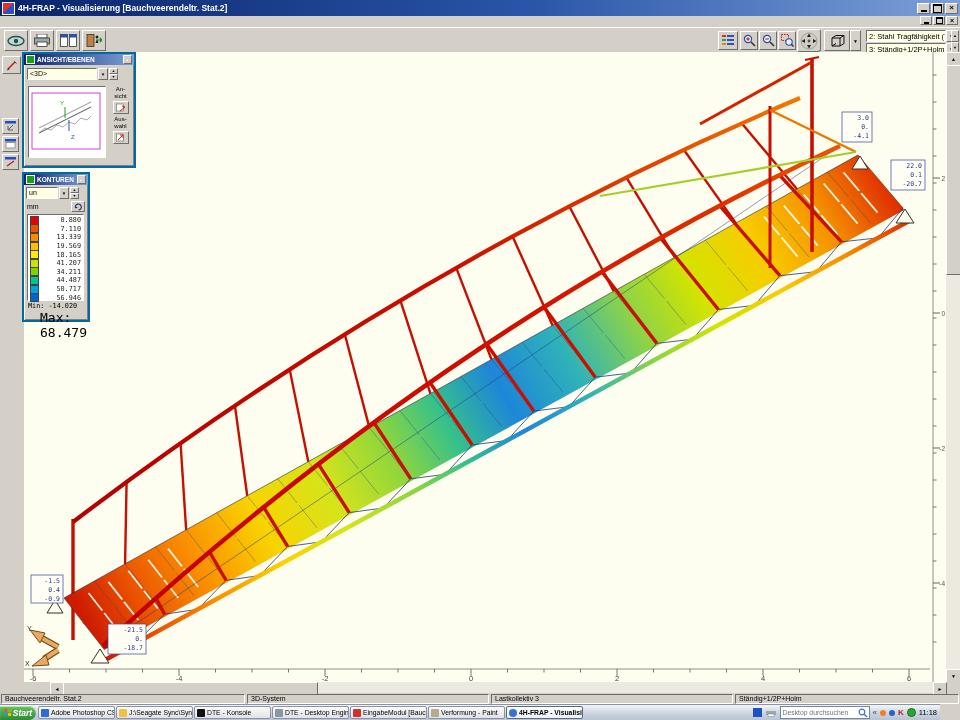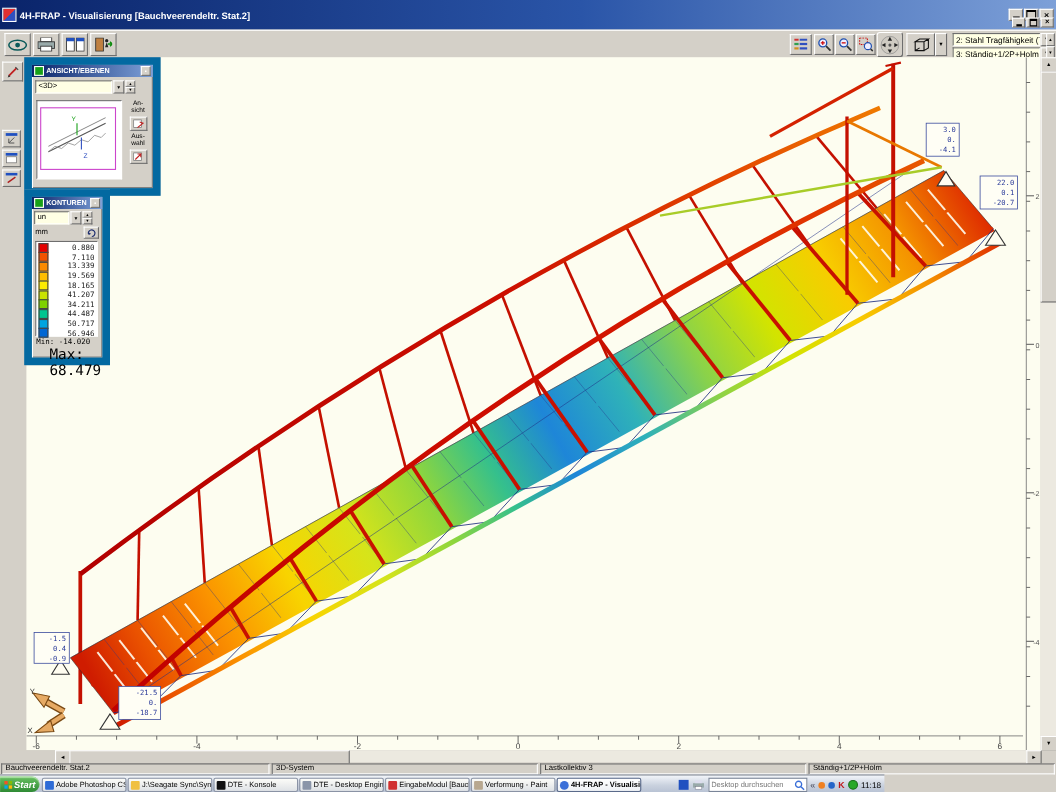--- a/index.html
+++ b/index.html
@@ -1,21 +1,21 @@
 <!DOCTYPE html>
 <html><head>
 <meta charset="utf-8">
 <style>
   html,body{margin:0;padding:0;background:#888;}
   #screen{position:relative;width:960px;height:720px;background:#d4d0c8;overflow:hidden;
           font-family:"Liberation Sans",sans-serif;font-size:8px;color:#000;}
   .r{border:1px solid;border-color:#fff #6e6e6e #6e6e6e #fff;}
   .btn{background:#d4d0c8;display:flex;align-items:center;justify-content:center;box-sizing:border-box;cursor:default;}
   
-  #titlebar{position:absolute;left:0;top:0;width:960px;height:27px;
+  #titlebar{position:absolute;left:0;top:0;width:960px;height:16px;
     background:linear-gradient(90deg,#0a246a 0%,#2a55a8 55%,#7da0d8 100%);
     display:flex;align-items:center;gap:3px;padding-left:2px;box-sizing:border-box;}
   #titlebar .ttext{color:#fff;font-weight:bold;font-size:8.5px;white-space:nowrap;}
   .appicon{width:11px;height:11px;background:linear-gradient(135deg,#e03030 0 50%,#3050c0 50% 100%);border:1px solid #fff;}
   .winbtn{width:13px;height:11px;font-size:7px;line-height:9px;}
   .glyph-min{display:block;width:6px;height:2px;background:#000;margin-top:5px;}
   .glyph-max{display:block;width:7px;height:6px;border:1px solid #000;border-top-width:2px;}
   .glyph-x{font-size:8px;font-weight:bold;line-height:8px;}
   
   #menubar{position:absolute;left:0;top:15px;width:960px;height:12px;display:flex;align-items:center;background:#d4d0c8;}
@@ -29,41 +29,41 @@
   .combo .field{background:#ffffe4;border:1px solid;border-color:#6e6e6e #fff #fff #6e6e6e;
      font-size:7.5px;padding:1px 2px;white-space:nowrap;overflow:hidden;box-sizing:border-box;}
   .drop{width:11px;font-size:5px;}
   .spin{display:flex;flex-direction:column;}
   .spin .btn{width:9px;height:6px;font-size:4px;line-height:4px;}
   
   .ministack{position:absolute;left:2px;}
   
   #canvas-wrap{position:absolute;left:24px;top:52px;width:922px;height:630px;background:#fdfdf0;}
   
-  .panel{position:absolute;background:#d4d0c8;border:7px solid #0369a1;box-shadow:inset 1px 1px 0 #fff, inset -1px -1px 0 #808080;}
+  .panel{position:absolute;background:#d4d0c8;border:2px solid #0369a1;box-shadow:inset 1px 1px 0 #fff, inset -1px -1px 0 #808080;}
   .ptitle{height:11px;background:linear-gradient(90deg,#0a246a,#7da0d8);display:flex;align-items:center;
      color:#fff;font-weight:bold;font-size:6.5px;padding:0 2px;gap:2px;}
   .pticon{width:7px;height:7px;background:#18a018;border:1px solid #fff;flex:0 0 auto;}
   .ptbtn{margin-left:auto;width:9px;height:9px;font-size:5px;}
   .legend-row{display:flex;align-items:center;height:8.6px;padding:0 2px;}
   .legend-sq{width:7px;height:7px;border:0.5px solid #444;flex:0 0 auto;}
   .legend-val{flex:1;text-align:right;font-family:"DejaVu Sans Mono",monospace;font-size:6.8px;color:#222;}
   .mono{font-family:"DejaVu Sans Mono",monospace;}
   
   .sb-btn{position:absolute;background:#d4d0c8;font-size:5px;display:flex;align-items:center;justify-content:center;}
   #hscroll{position:absolute;left:0;top:682px;width:960px;height:12px;background:#d4d0c8;}
   #hs-track{position:absolute;left:50px;top:0;width:896px;height:11px;background:#ece9e0;}
   #vscroll{position:absolute;left:946px;top:52px;width:14px;height:630px;background:#ece9e0;}
   
   #statusbar{position:absolute;left:0;top:694px;width:960px;height:10px;display:flex;gap:2px;background:#d4d0c8;padding:0 1px;box-sizing:border-box;}
   #statusbar .cell{border:1px solid;border-color:#6e6e6e #fff #fff #6e6e6e;font-size:7px;padding:0 3px;
      white-space:nowrap;overflow:hidden;line-height:8px;}
   
-  #taskbar{position:absolute;left:0;top:704px;width:804px;height:16px;
-     background:linear-gradient(#f2f5fa,#c9d1de 60%,#b9c3d4);border-top:1px solid #8a93a5;box-sizing:border-box;display:flex;align-items:flex-end;}
+  #taskbar{position:absolute;left:0;top:704px;width:940px;height:16px;
+     background:linear-gradient(#f2f5fa,#c9d1de 60%,#b9c3d4);border-top:1px solid #8a93a5;box-sizing:border-box;display:flex;align-items:center;}
   #startbtn{width:36px;height:14px;margin:0 2px 0 0;border-radius:0 7px 7px 0;
      background:linear-gradient(#68c062,#2f8a34);display:flex;align-items:center;justify-content:center;gap:2px;
      color:#fff;font-weight:bold;font-style:italic;font-size:8.5px;box-shadow:inset 0 1px 1px #bfe8b8;}
   .flag{width:7px;height:7px;display:grid;grid-template-columns:3px 3px;grid-template-rows:3px 3px;gap:1px;}
   .flag i{display:block;}
   .taskbtn{width:77px;height:13px;margin-right:1px;background:linear-gradient(#fcfcf8,#dfe2e6);
      border:1px solid #8a93a5;border-radius:2px;display:flex;align-items:center;gap:2px;padding:0 2px;box-sizing:border-box;
      font-size:6.8px;white-space:nowrap;overflow:hidden;}
   .taskbtn.active{background:linear-gradient(#ffffff,#eef1f5);border-color:#5a6a8a;font-weight:bold;}
   .tico{width:8px;height:8px;flex:0 0 auto;border-radius:1px;}

